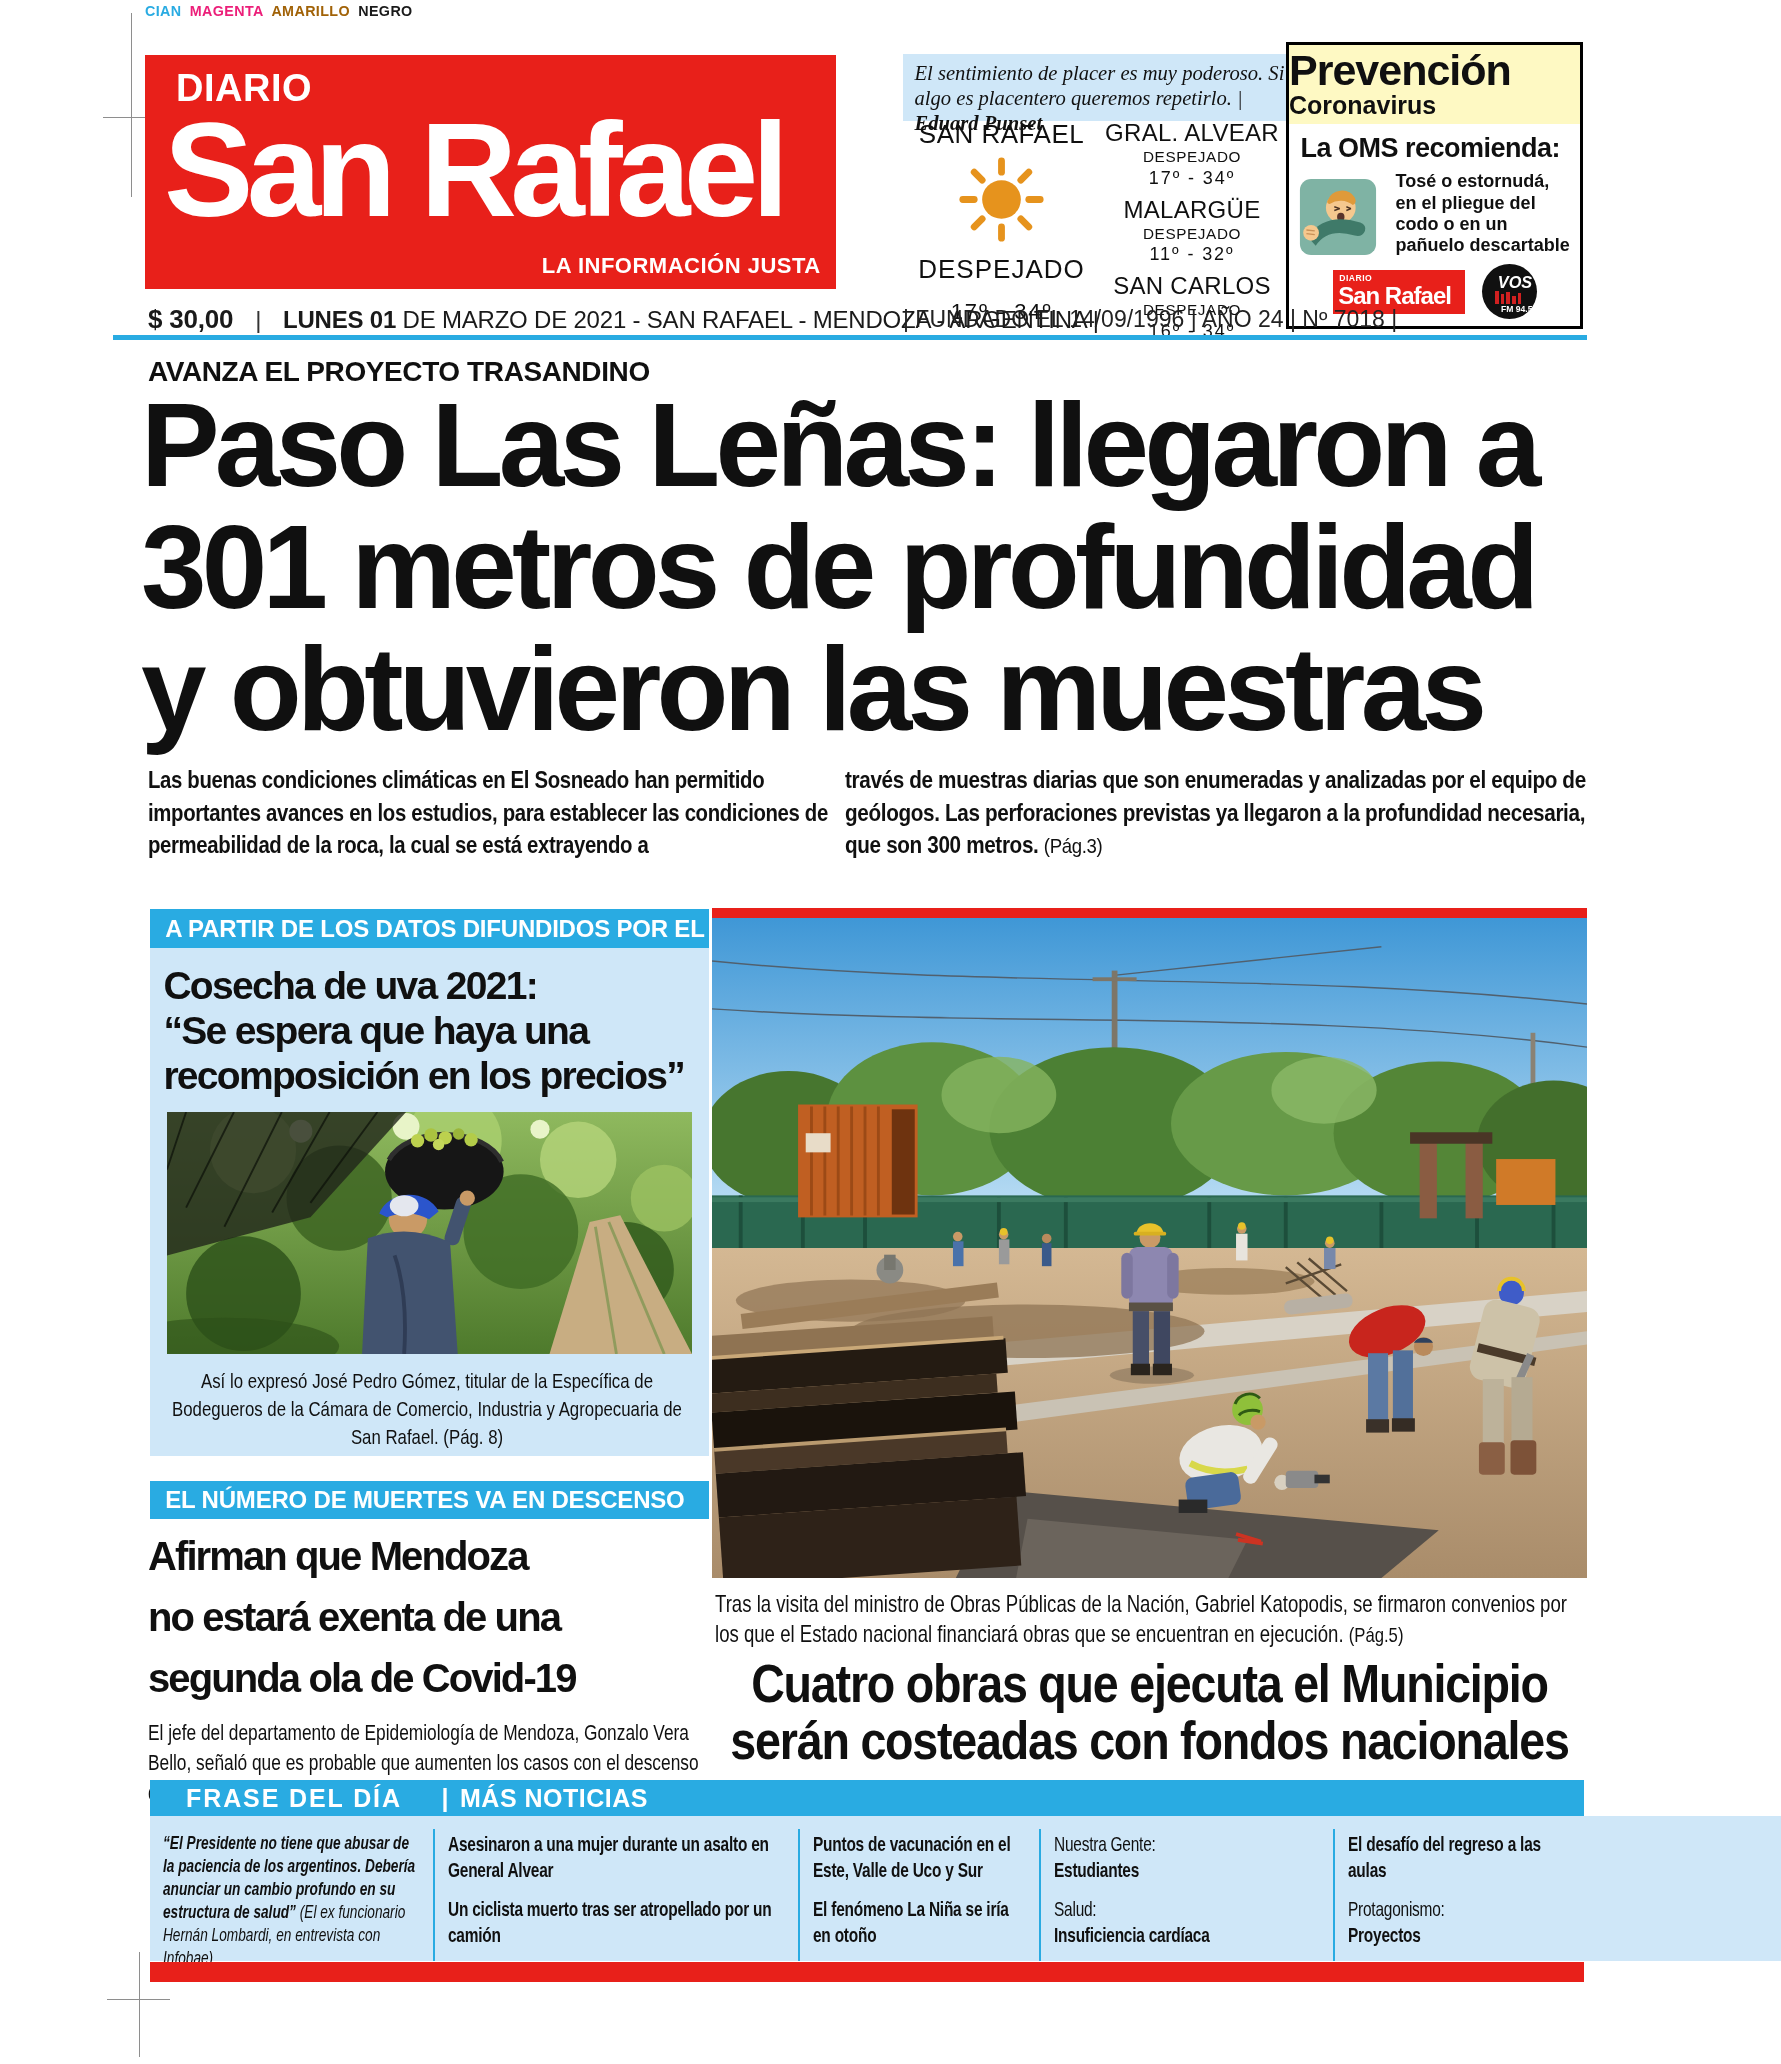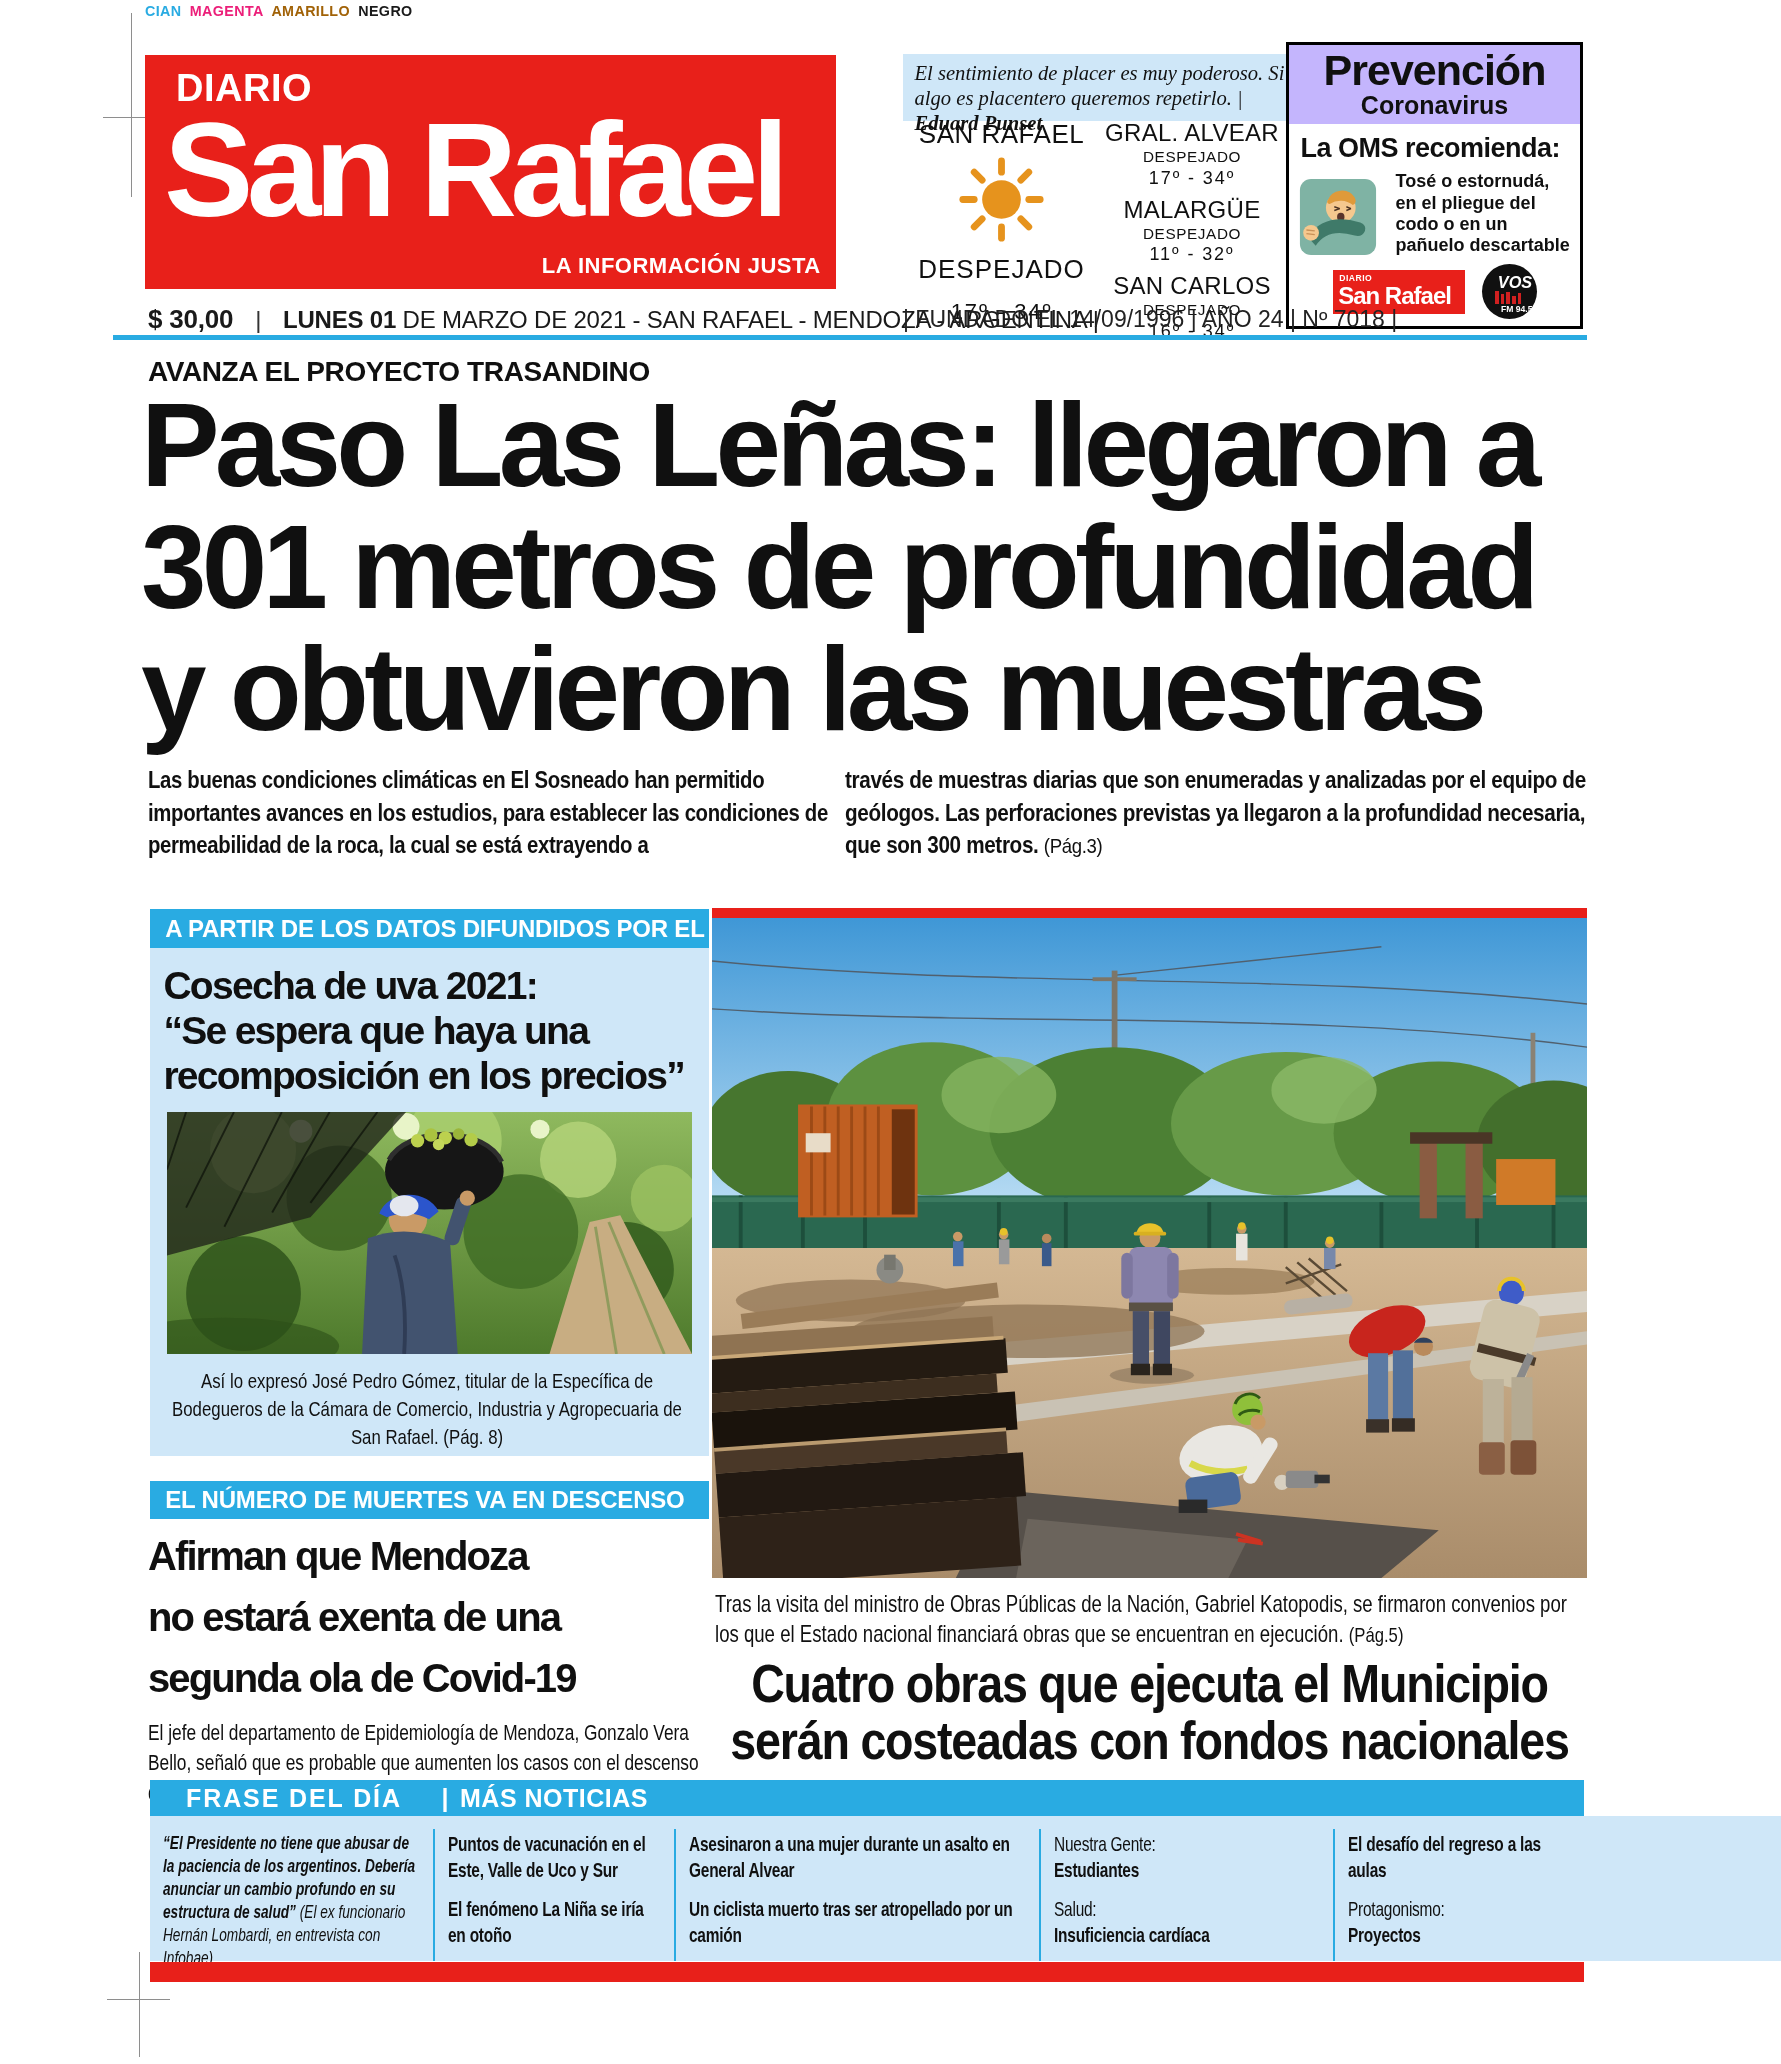--- a/index.html
+++ b/index.html
@@ -33,21 +33,21 @@
   .w-feat .w-temps{font-size:22px;margin-top:13.4px;letter-spacing:1.9px;}
   .w-list{position:absolute;left:1101px;top:119px;width:182px;}
   .w-entry{position:relative;text-align:center;margin-bottom:6.7px;}
   .w-entry .w-city{font-size:24px;letter-spacing:0.3px;}
   .w-entry .w-cond{font-size:15.3px;letter-spacing:0.6px;margin-top:1px;}
   .w-entry .w-temps{font-size:18px;letter-spacing:1.9px;margin-top:1.9px;}
   .w-entry svg{position:absolute;right:-50px;top:3.8px;width:44px;height:44px;}
 
   
   .prevention{position:absolute;left:1286px;top:42px;width:291px;height:281px;border:3.8px solid #000;background:#fff;}
-  .p-head{background:#c4b5fd;text-align:center;padding:2.9px 0 6.7px;}
+  .p-head{background:#fef9c3;text-align:left;padding:2.9px 0 6.7px;}
   .p-title{font-size:43px;font-weight:bold;letter-spacing:-1px;line-height:1.04;}
   .p-sub{font-size:25px;font-weight:bold;line-height:1;}
   .p-heading{font-size:27px;font-weight:bold;margin:8.6px 11.5px 1.9px;letter-spacing:-0.5px;}
   .p-row{display:flex;gap:19px;margin:5.7px 9.6px 0;align-items:flex-end;}
   .p-row svg{flex:0 0 auto;}
   .p-advice{font-size:18px;font-weight:bold;line-height:1.17;margin-top:1.9px;}
   .p-logos{display:flex;align-items:center;justify-content:center;gap:17px;margin-top:8.6px;}
   .sr-logo{background:#e8201a;width:132px;height:44px;color:#fff;position:relative;}
   .sr-kicker{position:absolute;left:6.7px;top:2.9px;font-size:8.6px;font-weight:bold;letter-spacing:0.5px;}
   .sr-name{position:absolute;left:5.7px;top:12.4px;font-size:24px;font-weight:bold;letter-spacing:-1px;white-space:nowrap;}
@@ -479,30 +479,30 @@
     <span class="sb-div">|</span>
     <span class="sb-right">MÁS NOTICIAS</span>
   </div>
   <div class="strip-panel">
     <div class="s-col sc1 s-quote">
       <div class="s-inner">
         <span class="sq">“El Presidente no tiene que abusar de la paciencia de los argentinos. Debería anunciar un cambio profundo en su estructura de salud”</span>
         <span class="sqa">(El ex funcionario Hernán Lombardi, en entrevista con Infobae)</span>
       </div>
     </div>
+    <div class="s-col sc3">
+      <div class="s-inner">
+        <div class="s-item">Asesinaron a una mujer durante un asalto en General Alvear</div>
+        <div class="s-item">Un ciclista muerto tras ser atropellado por un camión</div>
+      </div>
+    </div>
     <div class="s-col sc2">
       <div class="s-inner">
         <div class="s-item">Puntos de vacunación en el Este, Valle de Uco y Sur</div>
         <div class="s-item">El fenómeno La Niña se iría en otoño</div>
-      </div>
-    </div>
-    <div class="s-col sc3">
-      <div class="s-inner">
-        <div class="s-item">Asesinaron a una mujer durante un asalto en General Alvear</div>
-        <div class="s-item">Un ciclista muerto tras ser atropellado por un camión</div>
       </div>
     </div>
     <div class="s-col sc5">
       <div class="s-inner">
         <div class="s-label">Nuestra Gente:</div>
         <div class="s-item">Estudiantes</div>
         <div class="s-label">Salud:</div>
         <div class="s-item">Insuficiencia cardíaca</div>
       </div>
     </div>

